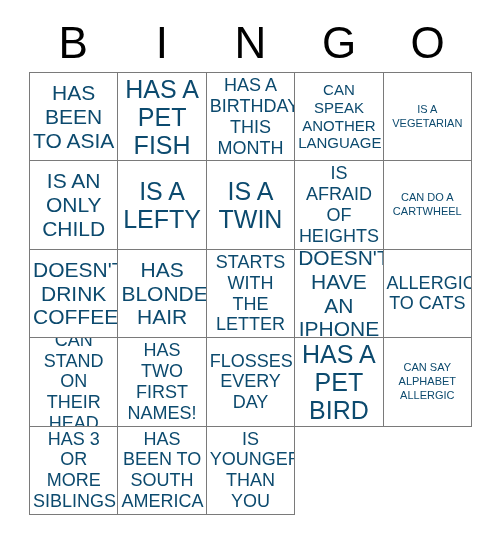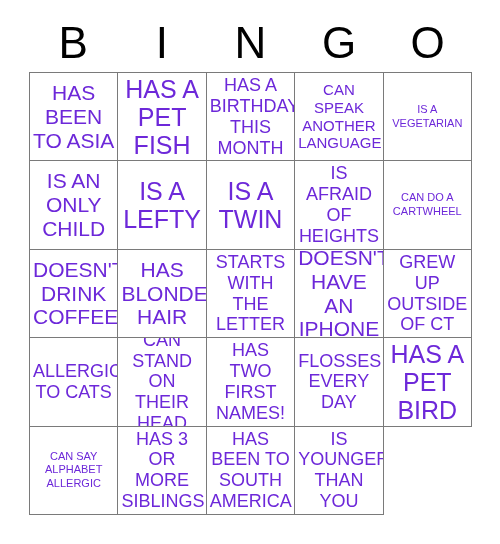--- a/index.html
+++ b/index.html
@@ -69,21 +69,21 @@
     text-align: center;
     padding: 2px 3px;
     background: #ffffff;
     overflow: hidden;
   }
   .cell-text {
     display: block;
     width: 100%;
     line-height: 1.14;
     font-weight: 400;
-    color: #6d28d9;
+    color: #0c4a6e;
     white-space: pre-line;
     word-break: normal;
   }
 
   
   .bingo-cell[data-size="xl"]  .cell-text { font-size: 25px; line-height: 1.12; }
   .bingo-cell[data-size="lg"]  .cell-text { font-size: 21px; line-height: 1.14; }
   .bingo-cell[data-size="md"]  .cell-text { font-size: 18px; line-height: 1.16; }
   .bingo-cell[data-size="sm"]  .cell-text { font-size: 15px; line-height: 1.18; }
   .bingo-cell[data-size="xs"]  .cell-text { font-size: 11px; line-height: 1.25; }
@@ -170,26 +170,20 @@
 WITH THE
 LETTER S</span>
       </div>
     <div class="bingo-cell" data-size="lg">
         <span class="cell-text">DOESN'T
 HAVE AN
 IPHONE</span>
       </div>
 
     <div class="bingo-cell" data-size="md">
-        <span class="cell-text">GREW
-UP
-OUTSIDE
-OF CT</span>
-      </div>
-    <div class="bingo-cell" data-size="md">
         <span class="cell-text">ALLERGIC
 TO CATS</span>
       </div>
     <div class="bingo-cell" data-size="md">
         <span class="cell-text">CAN
 STAND
 ON THEIR
 HEAD</span>
       </div>
     <div class="bingo-cell" data-size="md">

